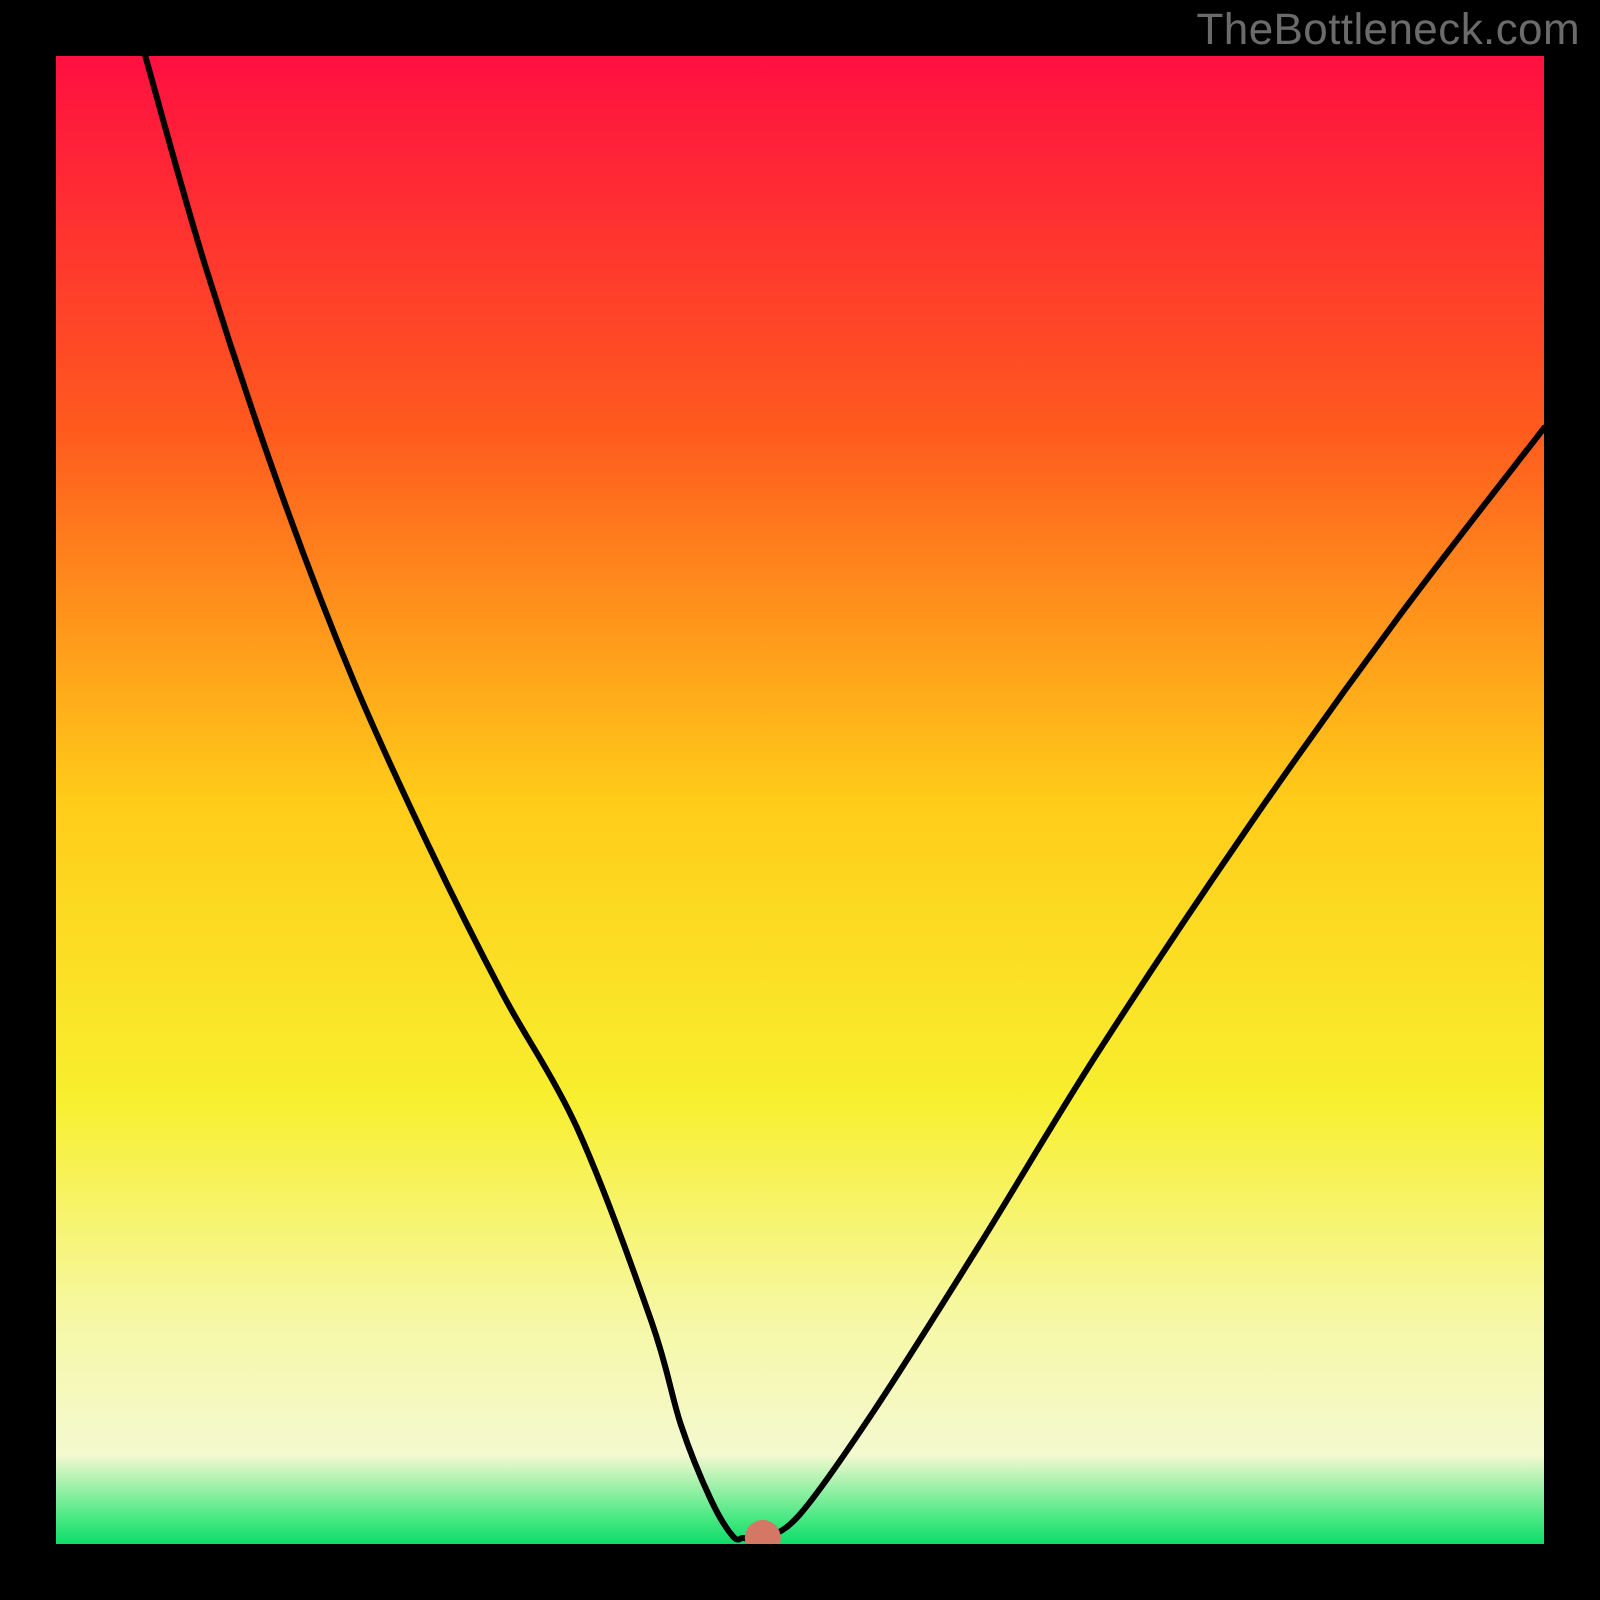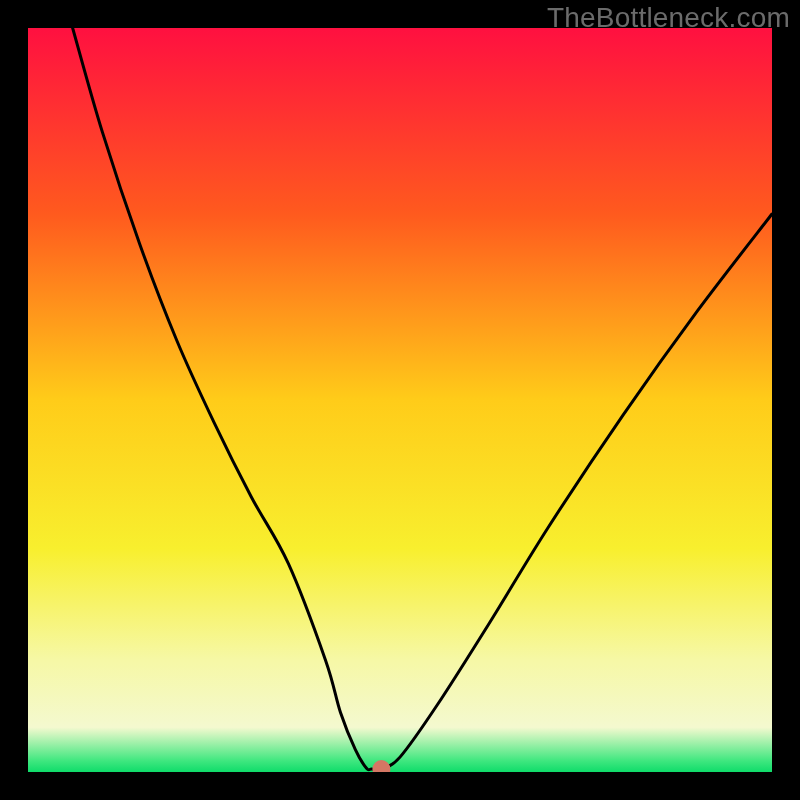--- a/index.html
+++ b/index.html
@@ -17,21 +17,21 @@
     top: 0;
     width: 800px;
     height: 800px;
     background: #000;
   }
   .watermark {
     position: absolute;
     top: 2px;
     right: 10px;
     color: #6b6b6b;
-    font-size: 28px;
+    font-size: 22px;
     letter-spacing: 0.2px;
     font-weight: 500;
   }
   .plot-area {
     position: absolute;
     left: 28px;
     top: 28px;
     width: 744px;
     height: 744px;
   }

